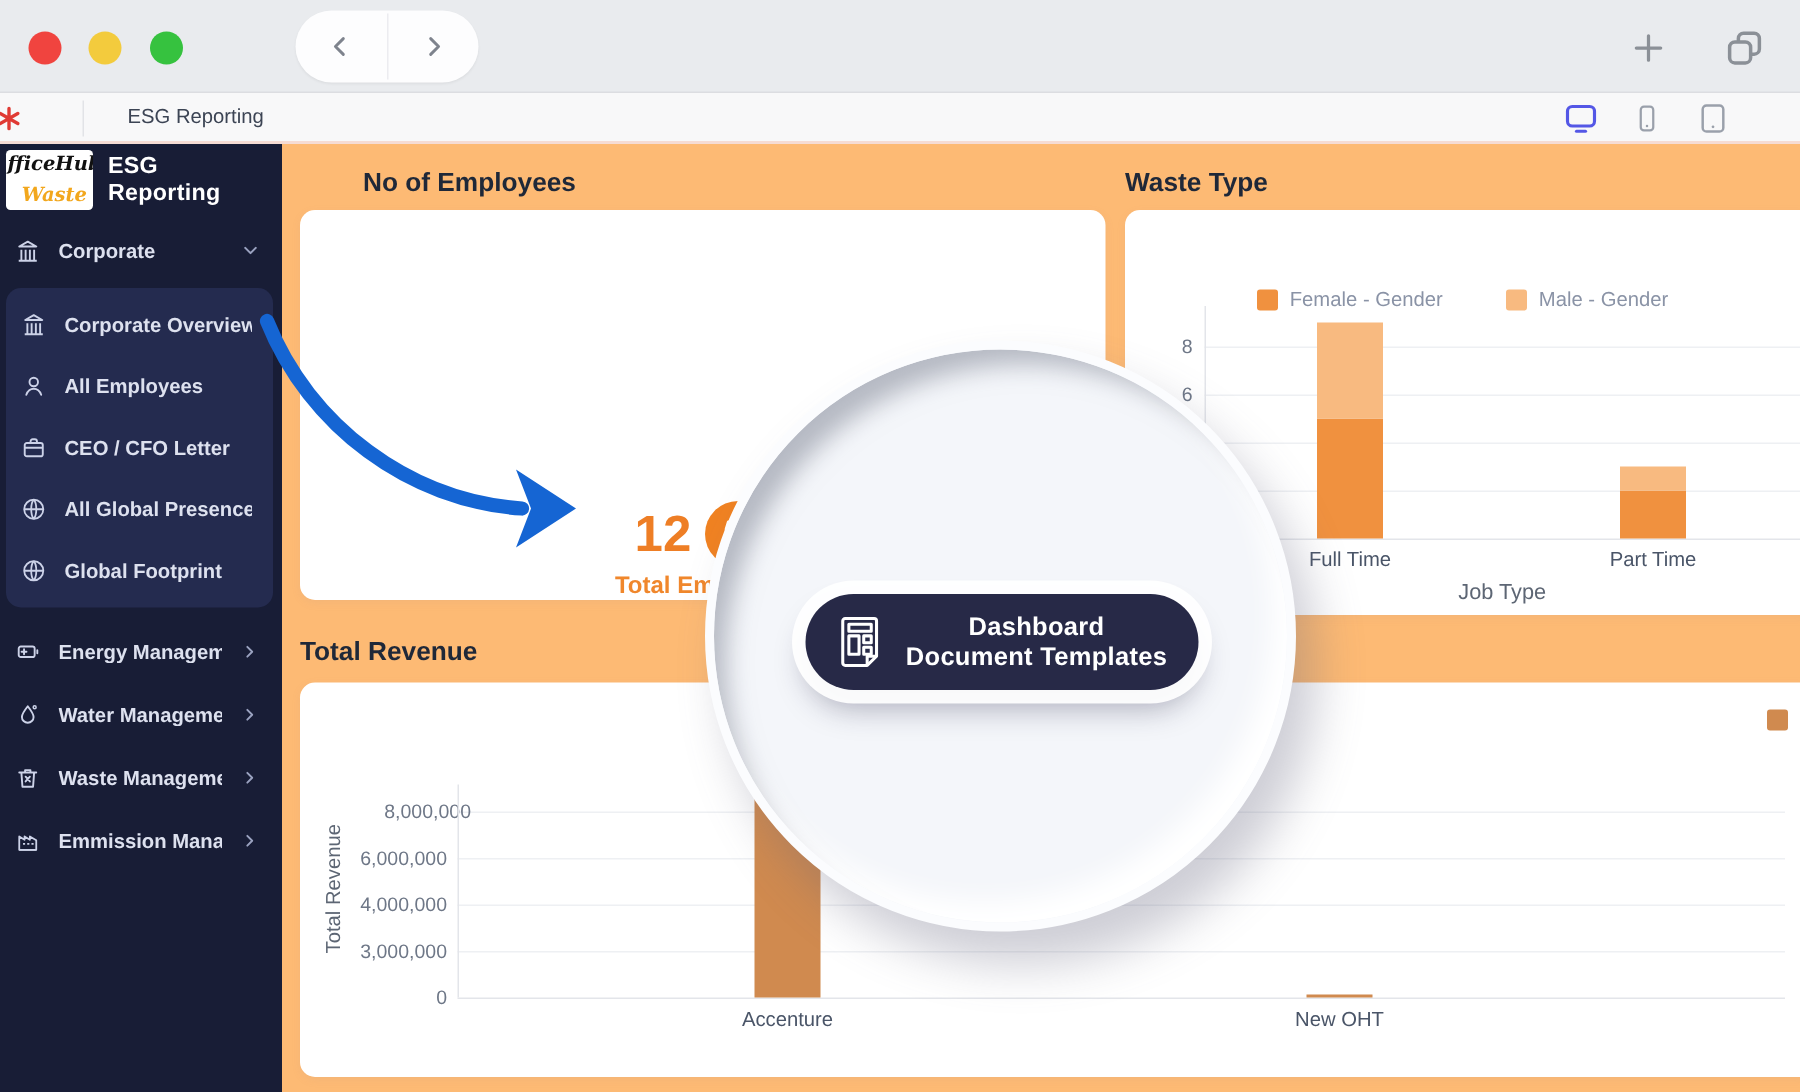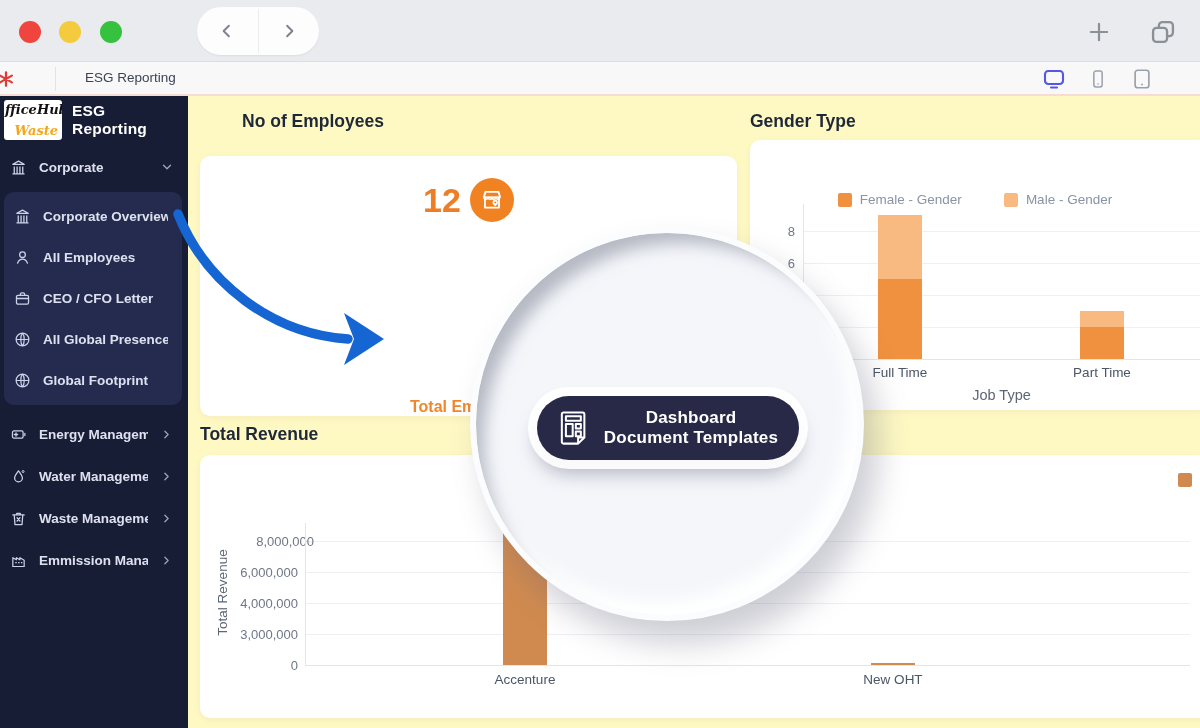--- a/index.html
+++ b/index.html
@@ -1,18 +1,18 @@
 <!DOCTYPE html>
 <html><head>
 <meta charset="utf-8">
 <style>
   * { box-sizing: border-box; margin: 0; padding: 0; }
   html,body { background:#dfe1e6; }
   body { font-family:"Liberation Sans", sans-serif; }
-  .screen { position:relative; width:1200px; height:728px; overflow:hidden; background:#fef9c3; }
+  .screen { position:relative; width:1200px; height:728px; overflow:hidden; background:#fdba74; }
 
   
   .chrome { position:absolute; left:0; top:0; width:1200px; height:62px; background:#e9ebee; border-bottom:1px solid #dcdde1; }
   .traffic { position:absolute; top:21px; width:22px; height:22px; border-radius:50%; }
   .t-red { left:19px; background:#f0443f; }
   .t-yellow { left:59px; background:#f3cb3d; }
   .t-green { left:100px; background:#36c23f; }
   .nav-pill { position:absolute; left:197px; top:7px; width:122px; height:48px; background:#fdfdfe; border-radius:24px; box-shadow:0 1px 2px rgba(0,0,0,.06); display:flex; }
   .nav-btn { flex:1; display:flex; align-items:center; justify-content:center; }
   .nav-divider { width:1px; background:#ececf0; margin:2px 0; }
@@ -41,21 +41,21 @@
   .side-row .chev { width:14px; height:14px; color:#9aa2c0; flex:none; display:flex; align-items:center; }
   .side-panel { margin:4px 6px 8px 4px; background:#242b4f; border-radius:10px; padding:4px 0; }
   .side-panel .side-row { height:41px; }
   .side-row.active { background:#5a5de8; border-radius:8px; margin:2px 6px 2px 2px; color:#fff; }
   .side-row.active .icn { color:#fff; }
   .lower-rows { margin-top:6px; }
 
   
   .section-title { position:absolute; font-size:17.5px; font-weight:bold; color:#1f2838; }
   .card { position:absolute; background:#fff; border-radius:10px; box-shadow:0 2px 6px rgba(180,150,140,.12); }
-  .employees-card { left:200px; top:156px; width:537px; height:260px; display:flex; flex-direction:column; align-items:center; justify-content:space-between; padding-top:22px; }
+  .employees-card { left:200px; top:140px; width:537px; height:260px; display:flex; flex-direction:column; align-items:center; justify-content:flex-end; padding-top:22px; }
   .stat-line { display:flex; align-items:center; gap:9px; }
   .stat-value { font-size:34px; font-weight:bold; color:#ee7e25; }
   .stat-icon-circle { width:44px; height:44px; border-radius:50%; background:#f08222; display:flex; align-items:center; justify-content:center; }
   .stat-caption { margin-top:4px; font-size:16px; font-weight:bold; color:#f0872c; }
 
   .gender-card { left:750px; top:140px; width:460px; height:270px; }
   .revenue-card { left:200px; top:455px; width:1010px; height:263px; }
 
   .legend-row { position:absolute; left:0; right:10px; top:20px; display:flex; justify-content:center; gap:42px;margin-top:32px; }
   .legend-item { display:flex; align-items:center; gap:8px; font-size:13.5px; color:#8a93a6; }
@@ -272,21 +272,21 @@
               <svg width="13" height="13" viewBox="0 0 24 24" fill="none" stroke="currentColor" stroke-width="2.4" stroke-linecap="round" stroke-linejoin="round">
                 <polyline points="9,6 15,12 9,18"></polyline>
               </svg>
             </span>
           </div>
         </div>
       </nav>
   </aside>
 
   <div class="section-title" style="left:200px; top:111px;margin-left:42px;">No of Employees</div>
-  <div class="section-title" style="left:750px; top:111px;">Gender Type</div>
+  <div class="section-title" style="left:750px; top:111px;">Waste Type</div>
   <div class="section-title" style="left:200px; top:424px;">Total Revenue</div>
 
   <div class="card employees-card">
     <div class="stat-line">
       <div class="stat-value">12</div>
       <div class="stat-icon-circle">
         <svg width="26" height="26" viewBox="0 0 24 24" fill="none" stroke="#fff" stroke-width="1.7" stroke-linejoin="round">
             <path d="M4.5 9.5L6 4.5h12l1.5 5"></path>
             <path d="M4 9.5h16"></path>
             <path d="M5.5 9.5V19h13V9.5"></path>

